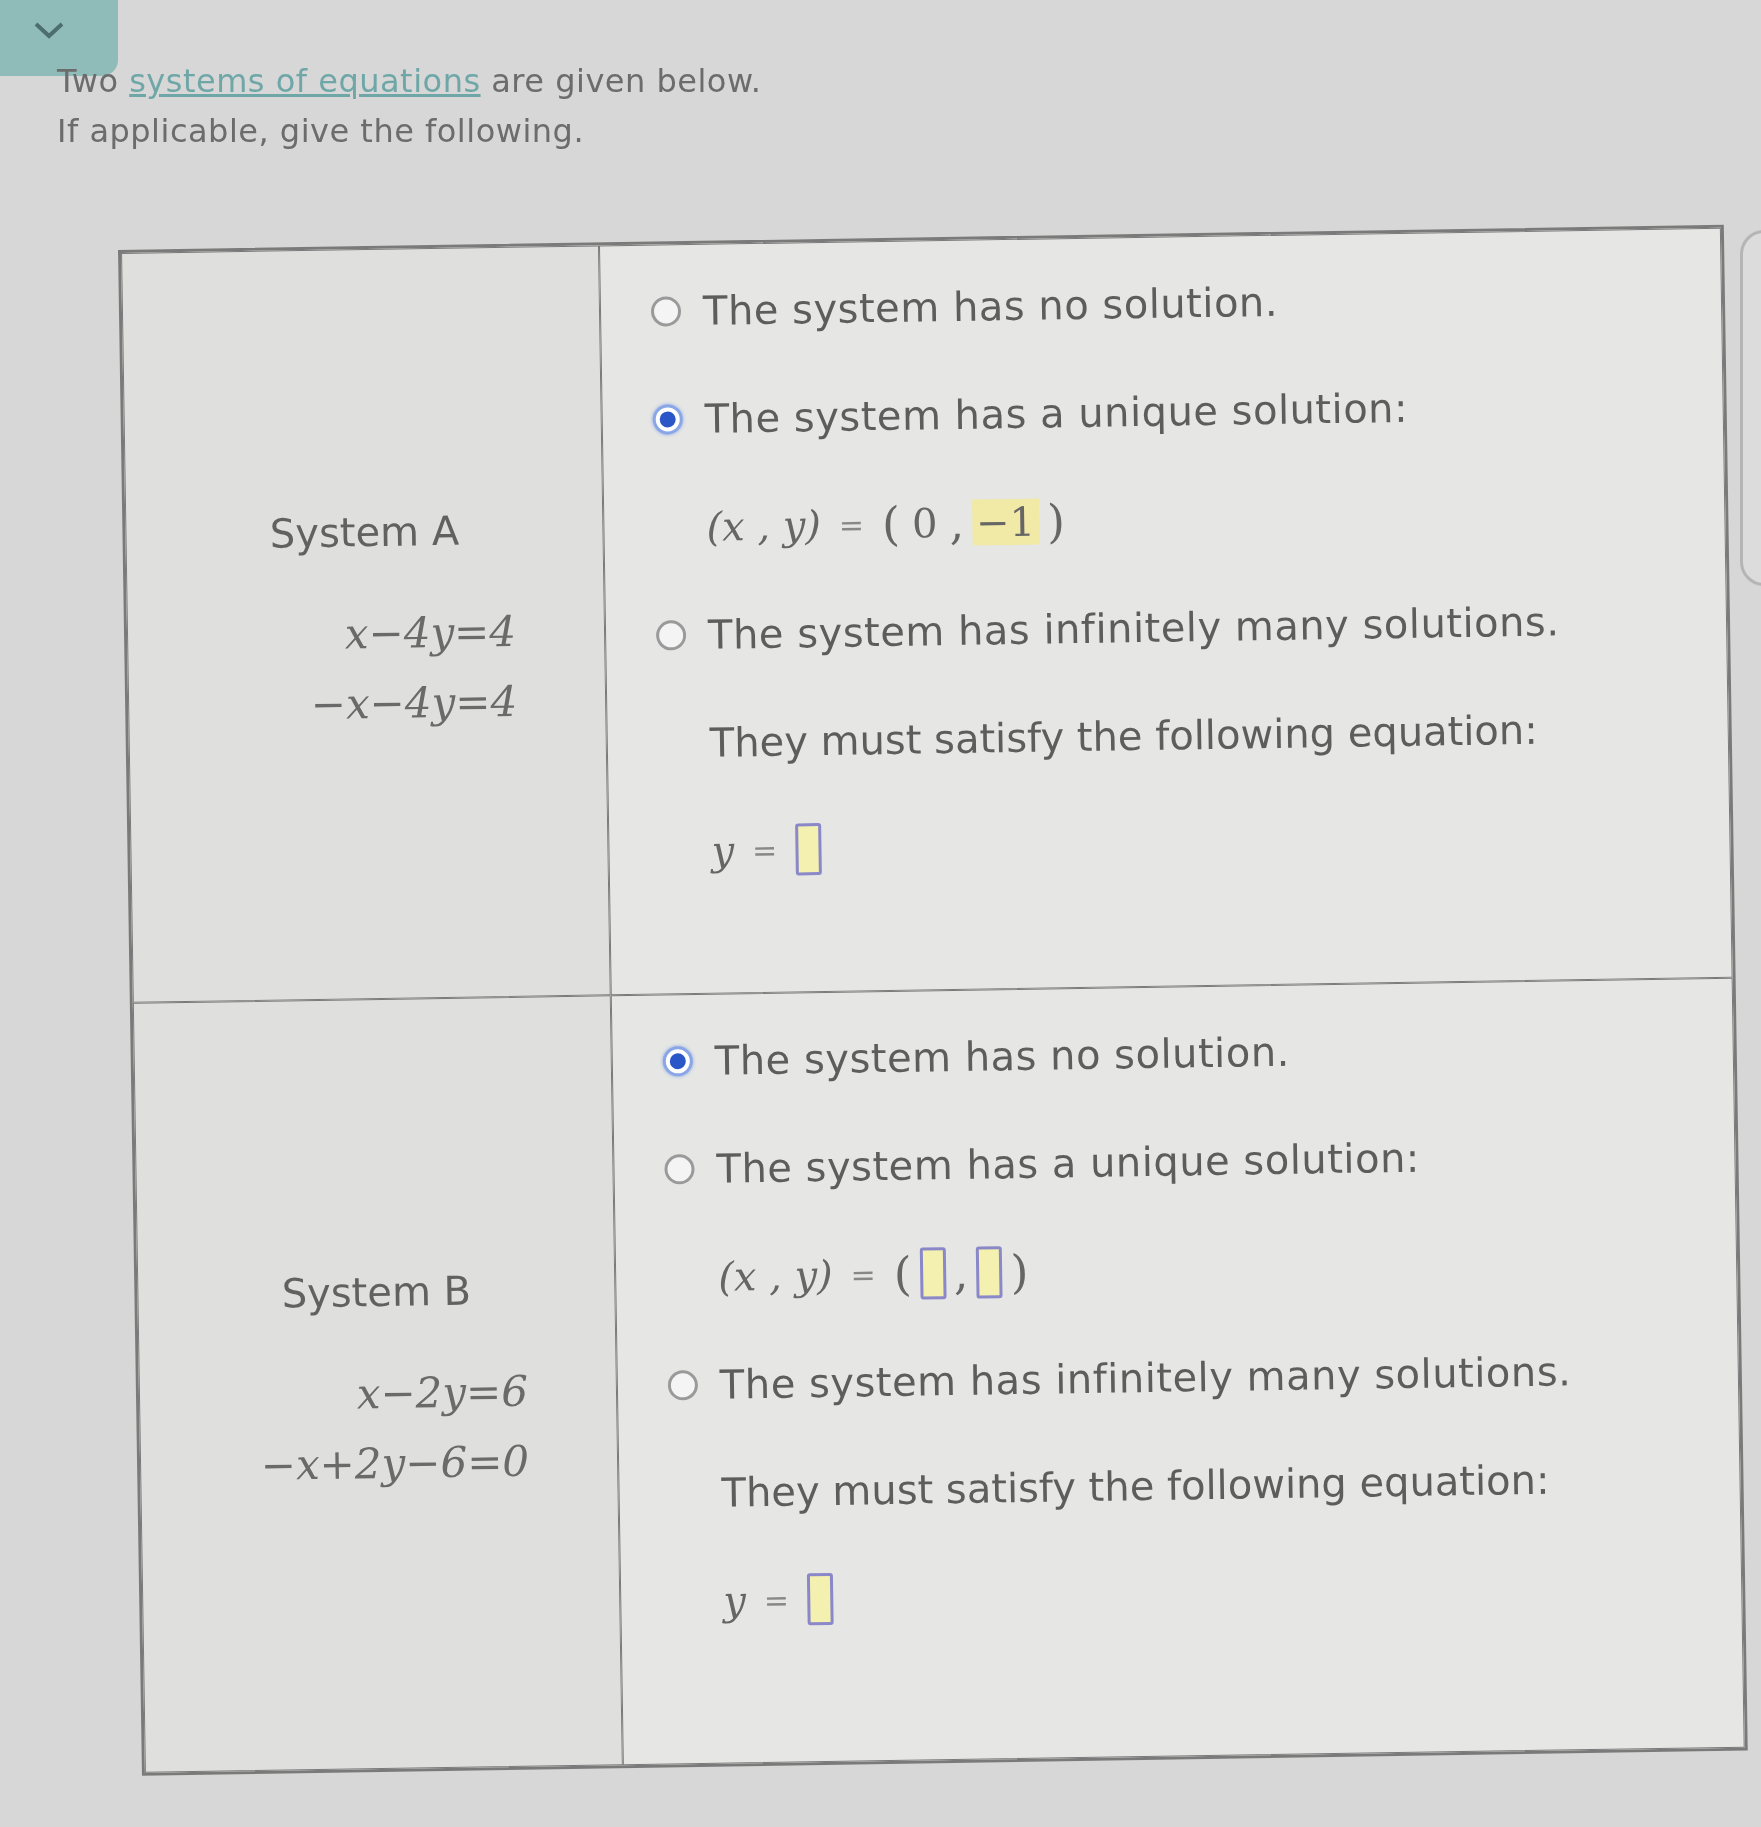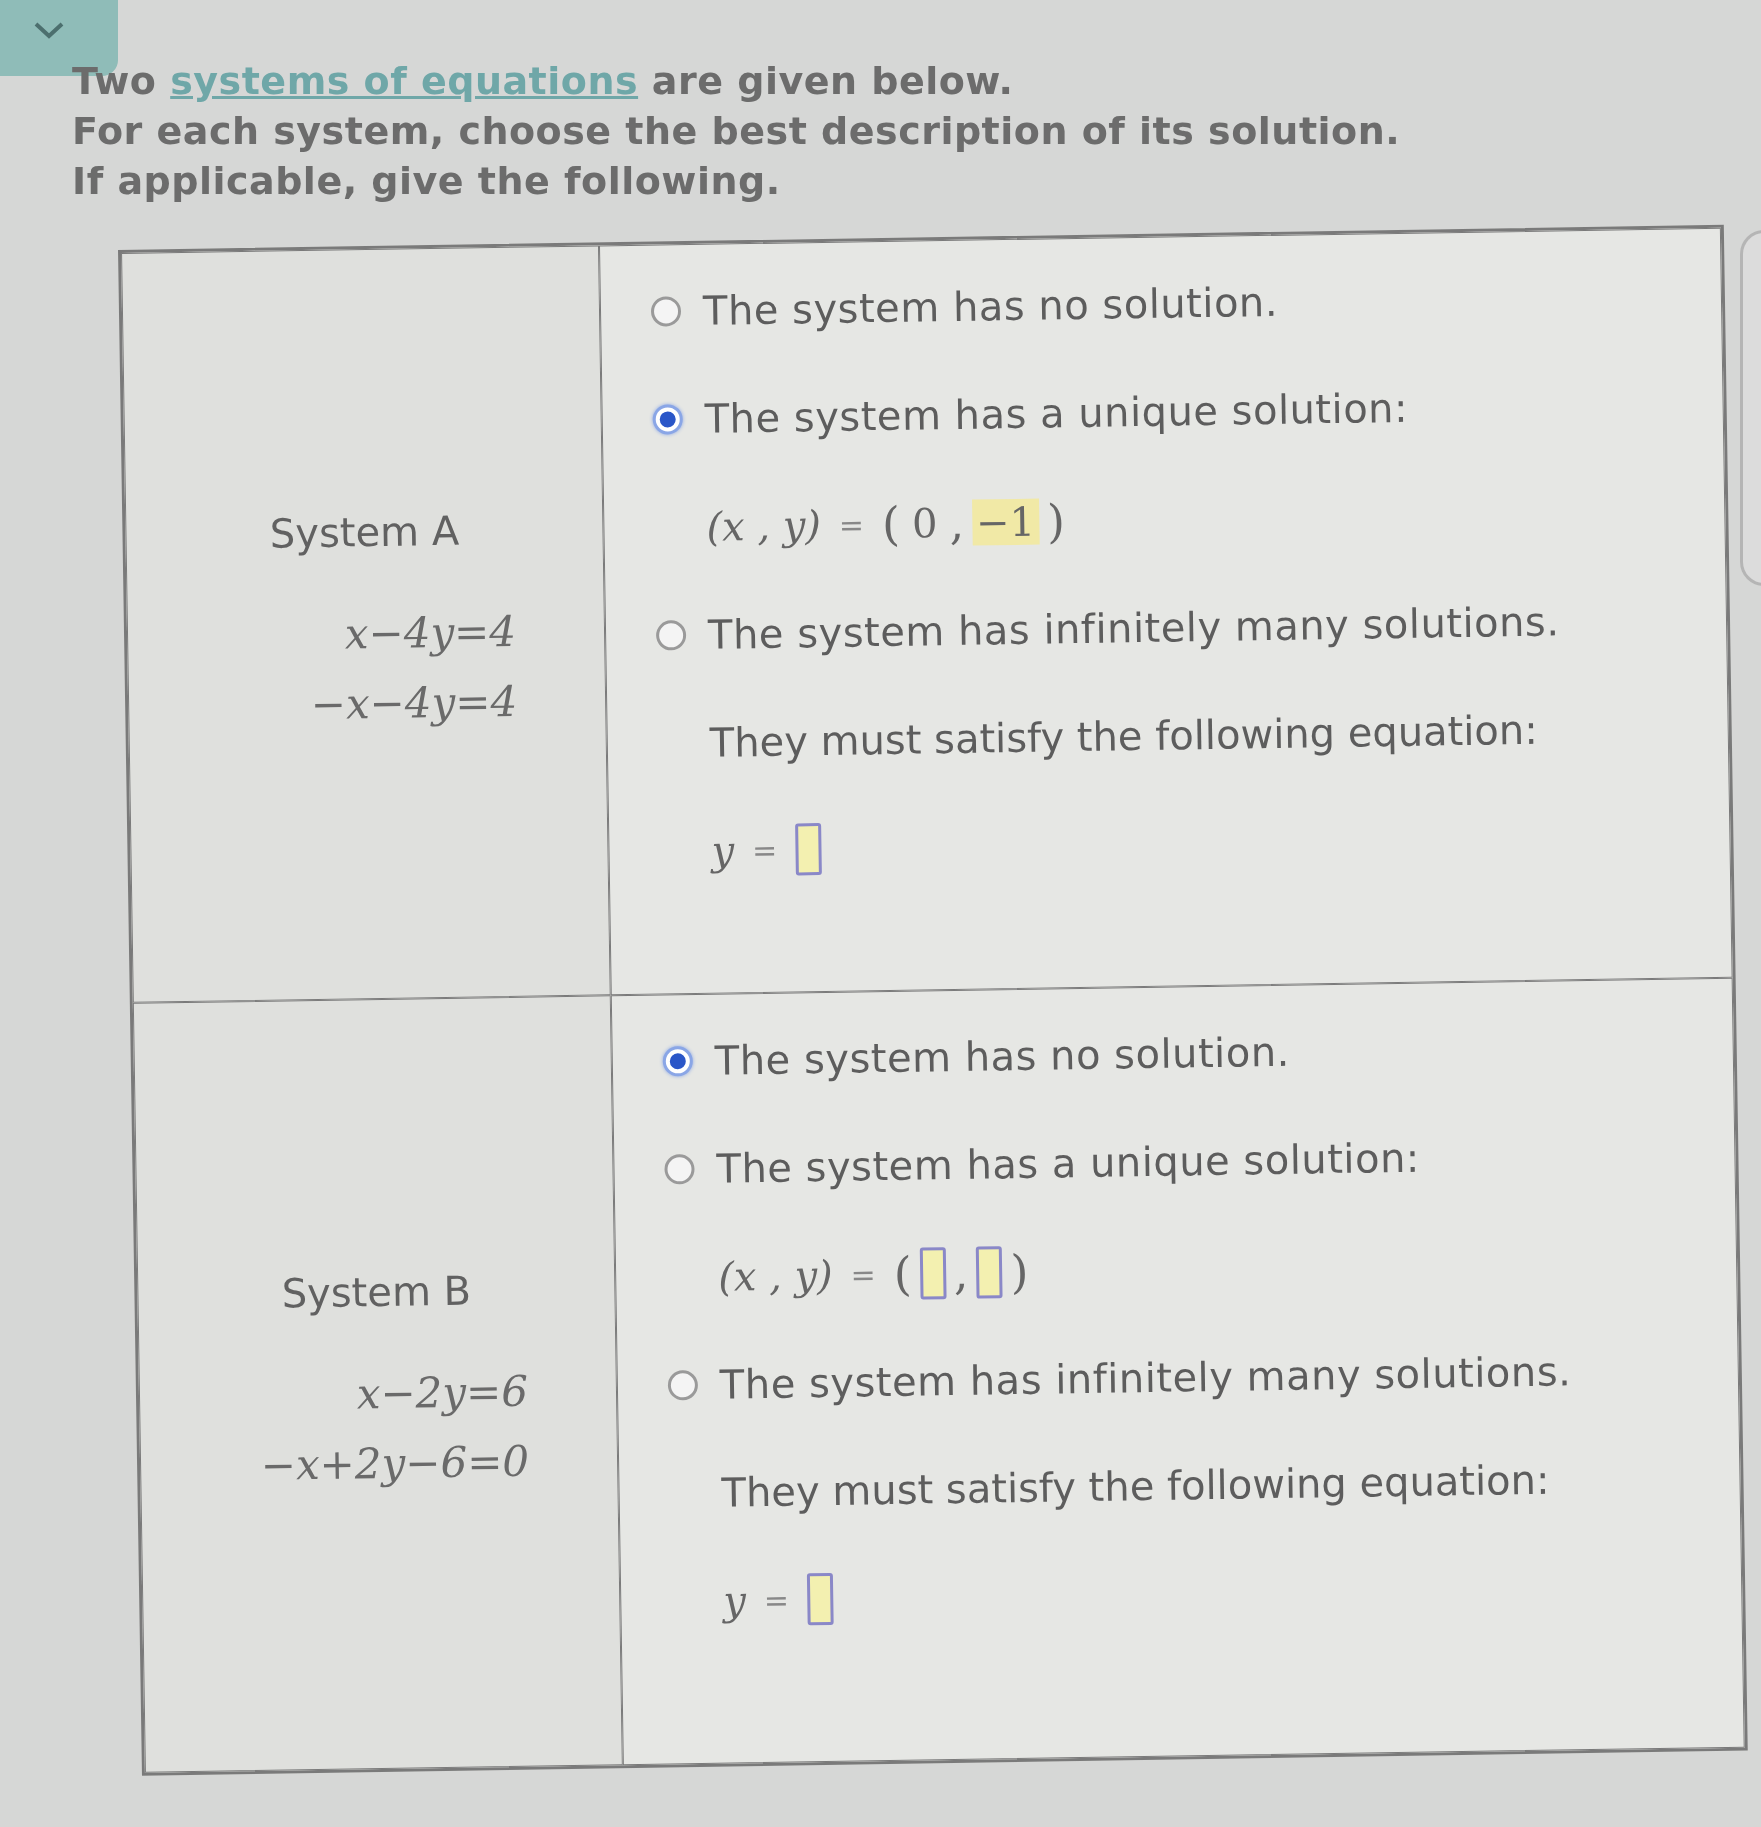--- a/index.html
+++ b/index.html
@@ -13,24 +13,23 @@
     }
     .collapse-tab {
       position: absolute; left: 0; top: 0;
       width: 118px; height: 76px;
       background: #8fbcb8;
       border-bottom-right-radius: 16px;
       display: flex; align-items: center; justify-content: center;
     }
     .collapse-tab svg { width: 34px; height: 24px; margin-top: -16px; margin-left: -20px; }
     .instructions {
-      position: absolute; left: 72px; top: 56px;
-      font-size: 38px; line-height: 50px; color: #6c6c6c;
+      position: absolute; left: 57px; top: 56px;
+      font-size: 32px; line-height: 50px; color: #6c6c6c;
       letter-spacing: 0.5px;
-      font-weight: bold;
     }
     .instructions p { margin: 0; }
     .instructions a { color: #6fa7a8; text-decoration: underline; }
     .side-panel {
       position: absolute; left: 1740px; top: 230px;
       width: 40px; height: 350px;
       border: 3px solid #b5b5b5; border-right: none;
       border-radius: 24px 0 0 24px;
       background: #dcdcdc;
     }
@@ -93,21 +92,20 @@
 <div class="collapse-tab">
   <svg viewBox="0 0 34 24">
       <path d="M4 6 L17 18 L30 6" stroke="#4c6f6e" stroke-width="4" fill="none"></path>
     </svg>
 </div>
 
 <div class="instructions">
   <p>
     <span>Two </span><a>systems of equations</a><span> are given below.</span>
   </p>
-  <p>For each system, choose the best description of its solution.</p>
   <p>If applicable, give the following.</p>
 </div>
 
 <div class="side-panel"></div>
 
 <svg class="cursor" viewBox="0 0 30 46">
     <path d="M2 2 L2 34 L10 27 L16 42 L22 39 L16 25 L27 25 Z" fill="#3a3a3a"></path>
   </svg>
 
 <div class="qtable">

